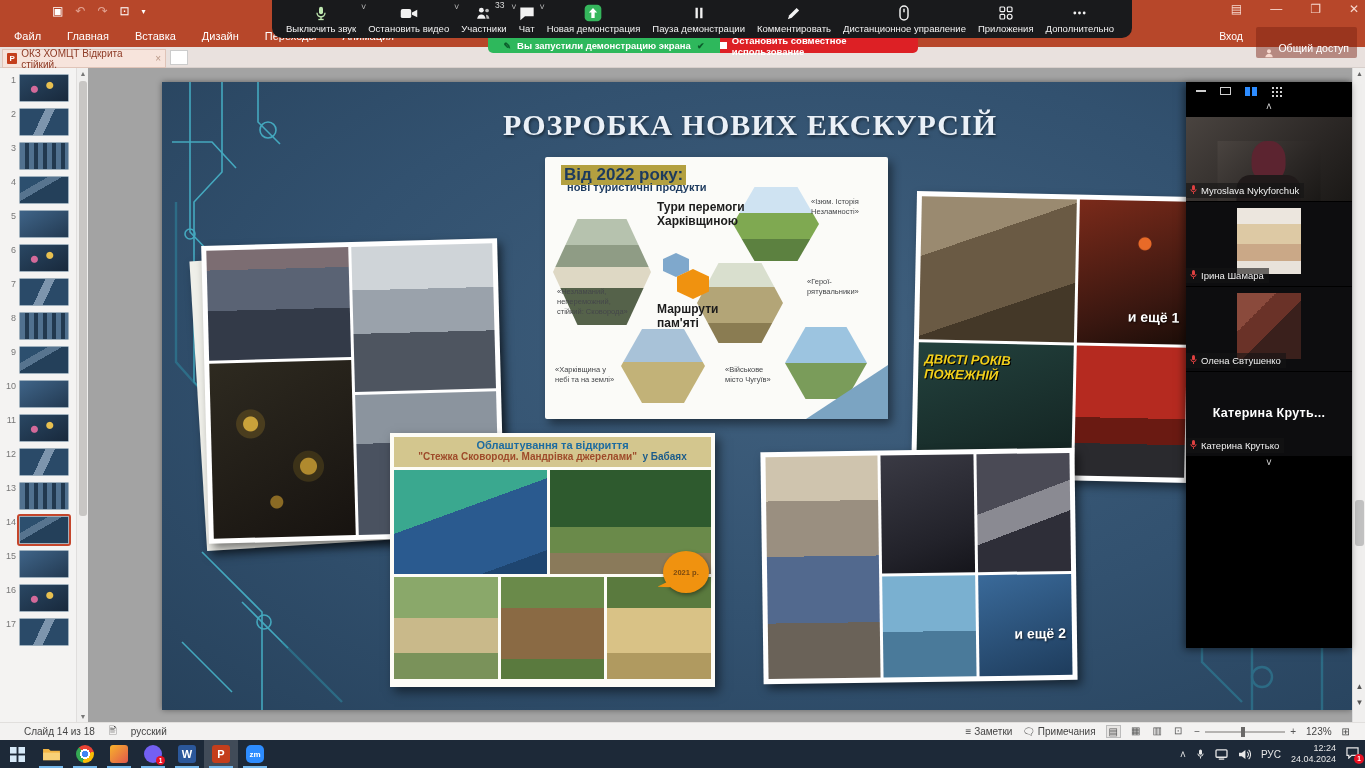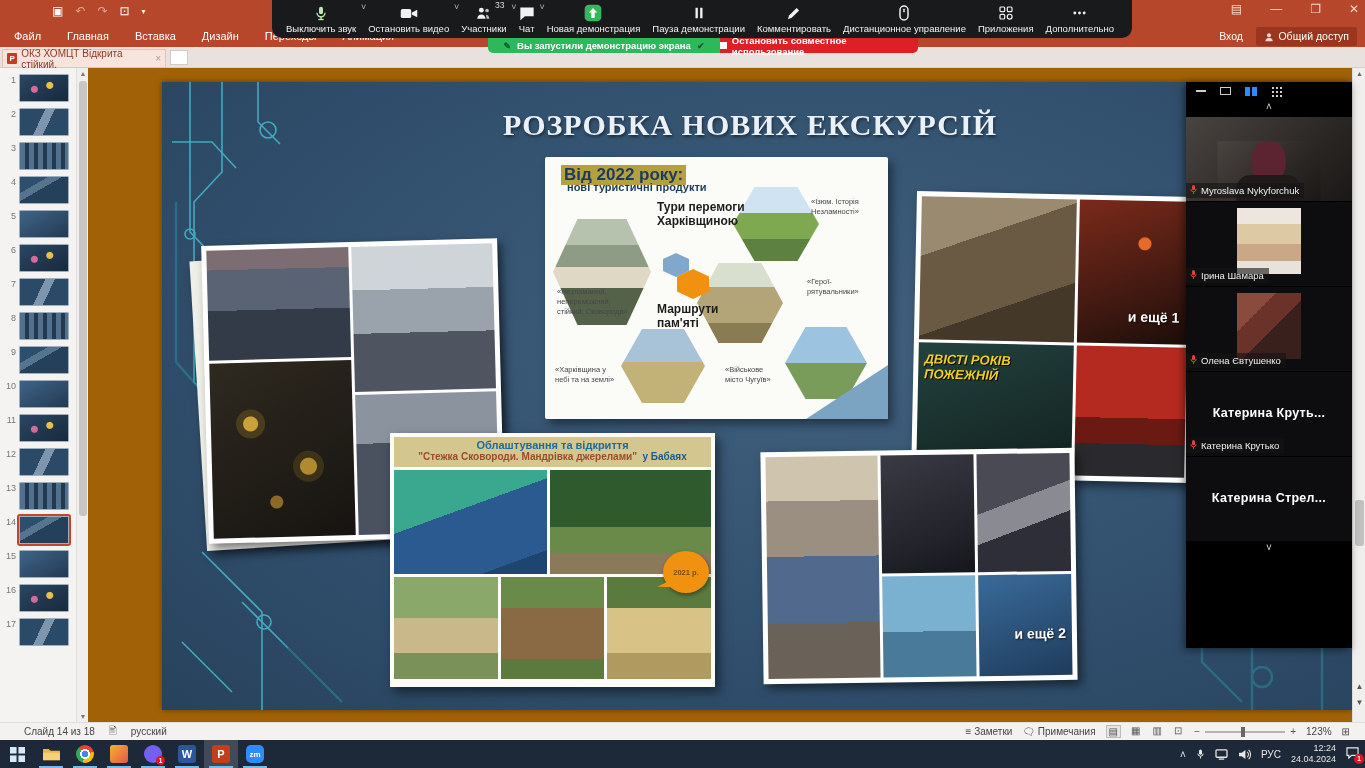--- a/index.html
+++ b/index.html
@@ -11,21 +11,21 @@
 
 .titlebar{left:0;top:0;width:1365px;height:26px;background:#b7472a;z-index:3}
 .qa{position:absolute;left:52px;top:4px;display:flex;gap:12px;color:#fff;font-size:12px;align-items:center}
 .qa .dim{color:#e3a493}
 .winbtns{position:absolute;right:6px;top:2px;display:flex;gap:28px;color:#f7d9cf;font-size:12px}
 .winbtns span{cursor:default}
 
 .tabsrow{left:0;top:26px;width:1365px;height:21px;background:#b7472a;z-index:3;color:#fff}
 .rtabs{position:absolute;left:14px;top:0;display:flex;gap:26px;font-size:11px;line-height:21px;white-space:nowrap}
 .signin{position:absolute;right:122px;top:0;font-size:10.5px;line-height:21px}
-.sharepill{position:absolute;right:8px;top:1px;height:19px;background:rgba(120,30,15,.45);padding:0 8px;font-size:10.5px;line-height:19px;border-radius:2px;display:flex;align-items:center;gap:4px}
+.sharepill{position:absolute;right:8px;top:1px;height:31px;background:rgba(120,30,15,.45);padding:0 8px;font-size:10.5px;line-height:19px;border-radius:2px;display:flex;align-items:flex-end;gap:4px}
 
 .docstrip{left:0;top:47px;width:1365px;height:21px;background:#e9e1de;border-bottom:1px solid #d8cfcb;z-index:2}
 .doctab{position:absolute;left:2px;top:2px;width:164px;height:19px;background:#f7e4dc;border:1px solid #e0c4b8;display:flex;align-items:center;gap:4px;padding:0 4px;font-size:10px;color:#8e3a25}
 .doctab .pptico{width:11px;height:11px;background:#c43e1c;color:#fff;font-size:8px;font-weight:bold;text-align:center;line-height:11px;border-radius:1px}
 .doctab .x{margin-left:auto;color:#b98}
 .newtabbox{position:absolute;left:170px;top:3px;width:18px;height:15px;background:#fff;border:1px solid #ccc}
 
 
 .zoombar{left:272px;top:0;width:860px;height:38px;background:#191a1c;border-radius:0 0 10px 10px;z-index:9;display:flex;align-items:stretch;justify-content:space-between;padding:0 10px}
 .zt-item{position:relative;display:flex;flex-direction:column;align-items:center;justify-content:center;padding:2px 8px 2px 4px;color:#f2f2f2;cursor:pointer}
@@ -49,21 +49,21 @@
 .tv0{background:linear-gradient(150deg,#3f6488,#233a52)}
 .tv1{background:radial-gradient(circle at 30% 55%,#d46a9a 3px,transparent 4px),radial-gradient(circle at 62% 40%,#e8c050 3px,transparent 4px),linear-gradient(150deg,#2a4763,#18293c)}
 .tv2{background:linear-gradient(115deg,#2a4a68 42%,#7d95ad 42% 58%,#2a4a68 58%)}
 .tv3{background:repeating-linear-gradient(90deg,#51718f 0 5px,#22394f 5px 9px),linear-gradient(#203a54,#182e44)}
 .tv4{background:linear-gradient(150deg,#2c4f6e 30%,#57748f 30% 45%,#24405a 45%)}
 .panel-scroll{position:absolute;right:0;top:0;width:12px;height:654px;background:#f0efee;border-left:1px solid #e0dedd}
 .panel-scroll .arr{position:absolute;left:0;width:12px;height:11px;color:#777;font-size:7px;text-align:center;line-height:11px;cursor:pointer}
 .panel-scroll .thumb{position:absolute;left:2px;top:13px;width:8px;height:435px;background:#c8c6c4;border-radius:3px;cursor:pointer}
 
 
-.editor{left:88px;top:68px;width:1264px;height:654px;background:#a16207;z-index:1}
+.editor{left:88px;top:68px;width:1264px;height:654px;background:#a3a3a3;z-index:1}
 .canvas{position:absolute;left:74px;top:14px;width:1190px;height:628px;background:radial-gradient(ellipse at 55% 42%,#40607e 0%,#32516f 55%,#27425c 100%);overflow:hidden;box-shadow:0 0 6px rgba(0,0,0,.4)}
 .slide-title{position:absolute;left:323px;top:26px;width:530px;text-align:center;font-family:"Liberation Serif","DejaVu Serif",serif;font-weight:bold;font-size:30px;letter-spacing:1px;color:#eaf0f7;text-shadow:1px 2px 3px rgba(0,0,0,.5)}
 .circuit{position:absolute;left:0;top:0;width:1190px;height:628px;pointer-events:none}
 
 
 .infocard{position:absolute;left:383px;top:75px;width:343px;height:262px;background:#fbfbf8;border-radius:2px;box-shadow:4px 5px 10px rgba(0,0,0,.45);z-index:3}
 .tag1{position:absolute;left:16px;top:8px;font-size:17px;font-weight:bold;color:#1c3a5e;background:#b3a040;padding:0 3px}
 .tag2{position:absolute;left:22px;top:24px;font-size:11px;font-weight:bold;color:#1c3a5e}
 .hx{position:absolute;clip-path:polygon(25% 0,75% 0,100% 50%,75% 100%,25% 100%,0 50%)}
 .hxp{clip-path:polygon(50% 0,100% 25%,100% 75%,50% 100%,0 75%,0 25%)}
@@ -477,23 +477,20 @@
           <div class="pt-name-center">Катерина  Круть...</div>
           <div class="pt-label">
             <span><svg width="9" height="11" viewBox="0 0 12 14">
                 <rect x="4" y="1" width="4" height="7" rx="2" fill="#e04040"></rect>
                 <path d="M2.5 6.5a3.5 3.5 0 0 0 7 0" fill="none" stroke="#e04040" stroke-width="1.3"></path>
                 <line x1="6" y1="10.5" x2="6" y2="13" stroke="#e04040" stroke-width="1.3"></line>
               </svg></span>
             <span>Катерина Крутько</span>
           </div>
         </div>
-        <div class="pt-tile">
-          <div class="pt-name-center">Катерина  Стрел...</div>
-        </div>
       </div>
     <div class="pv-chev">˅</div>
   </div>
 
   <div class="abs statusbar">
     <div class="sb-left">
       <span>Слайд 14 из 18</span>
       <span>🖹</span>
       <span>русский</span>
     </div>

